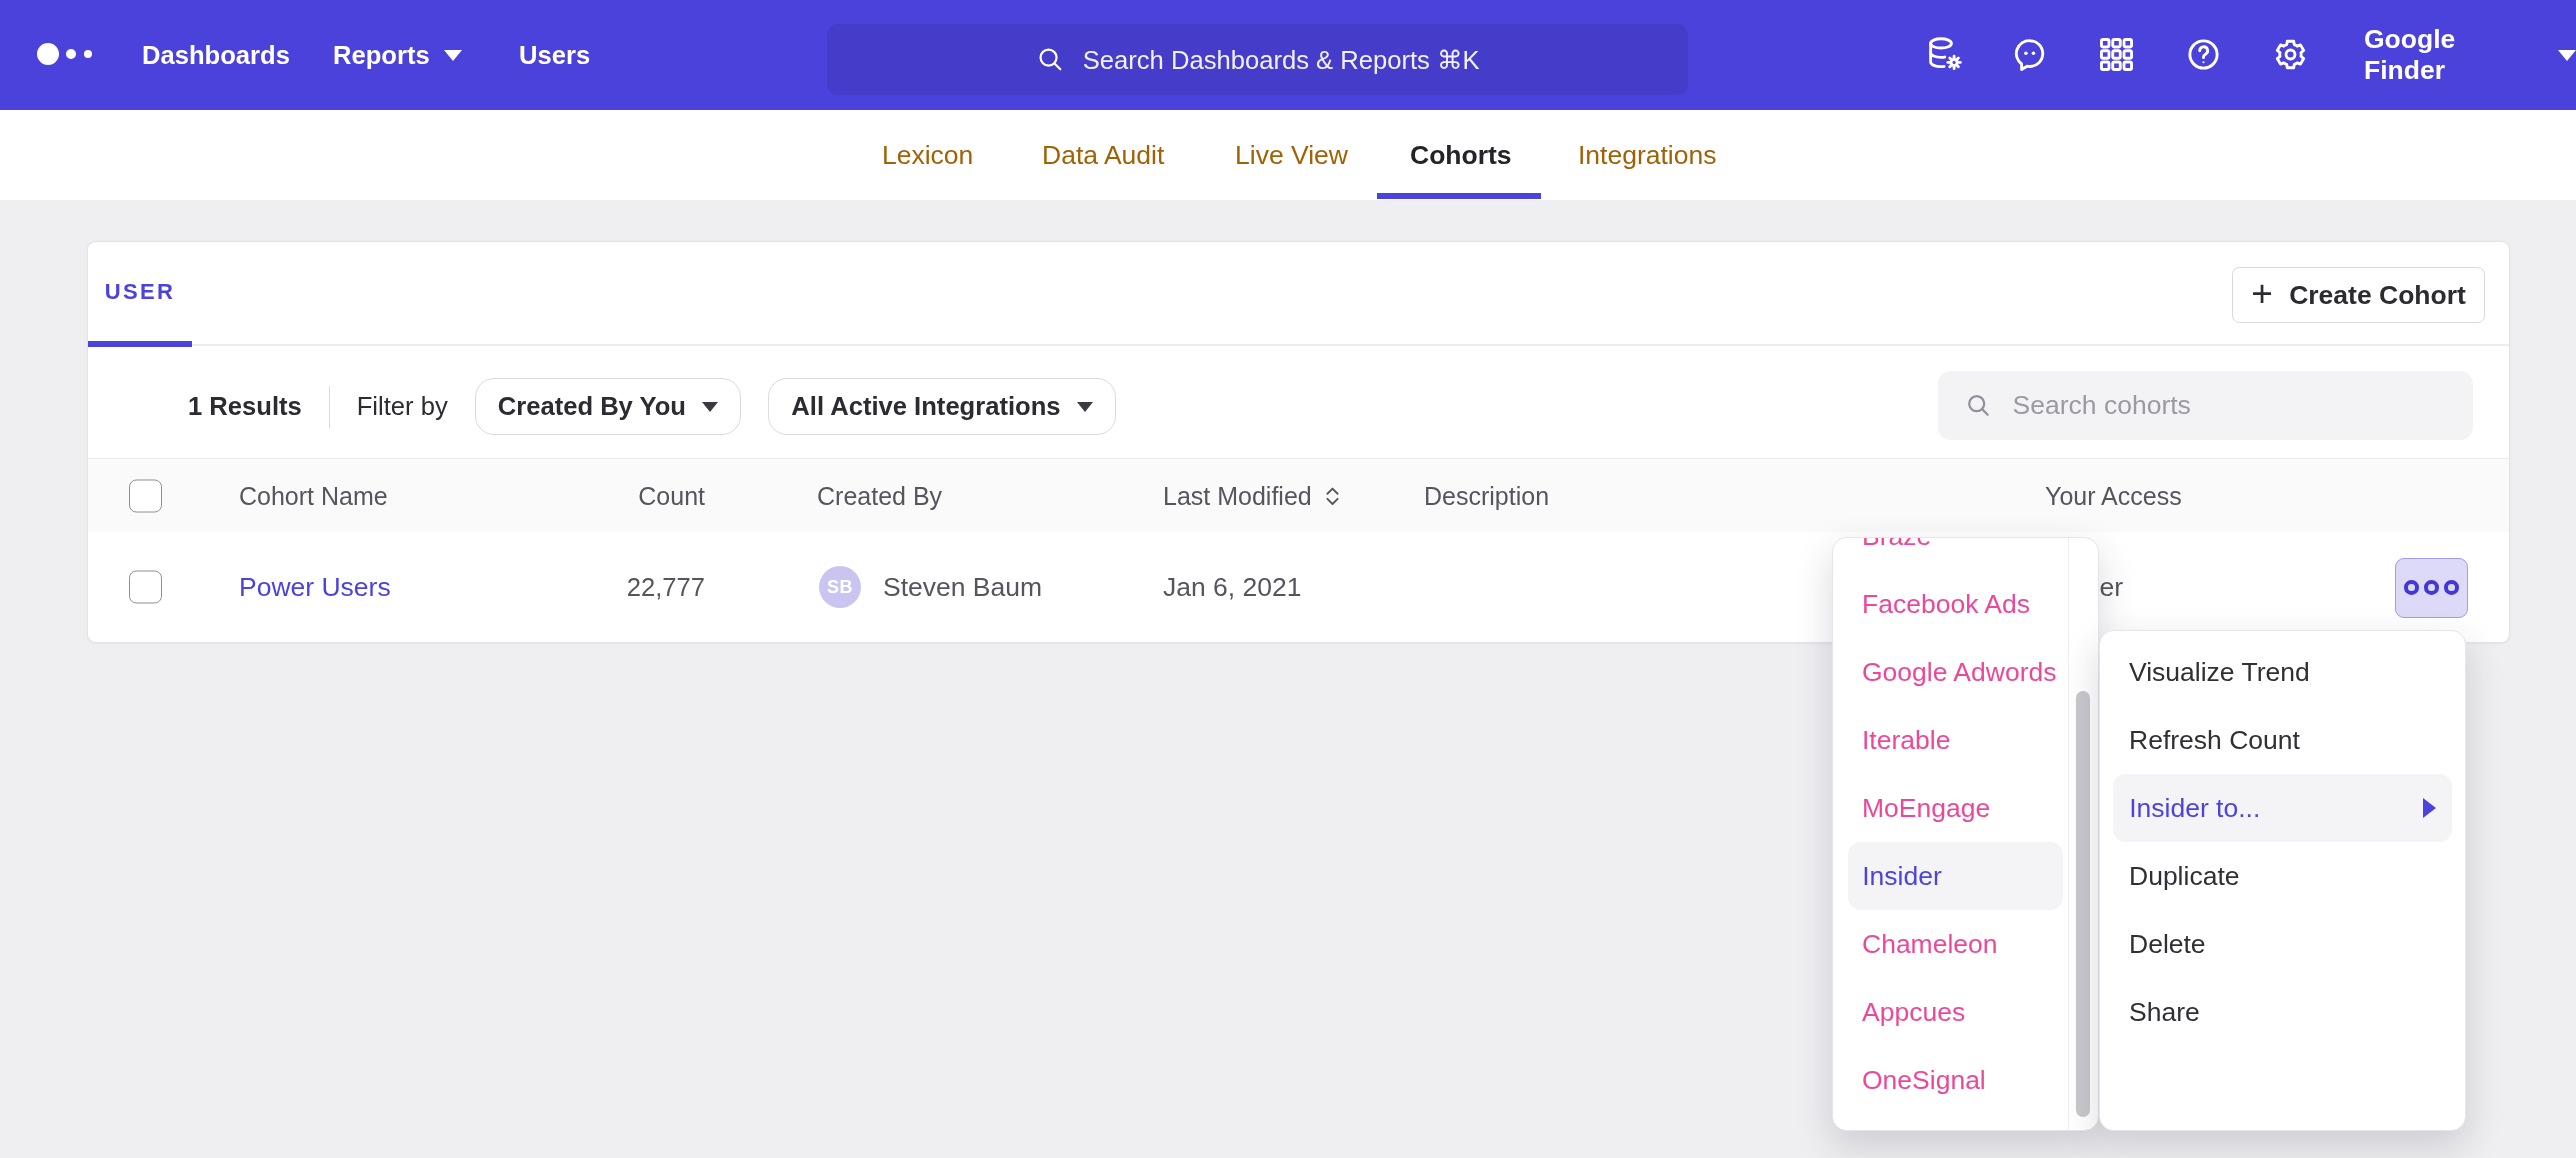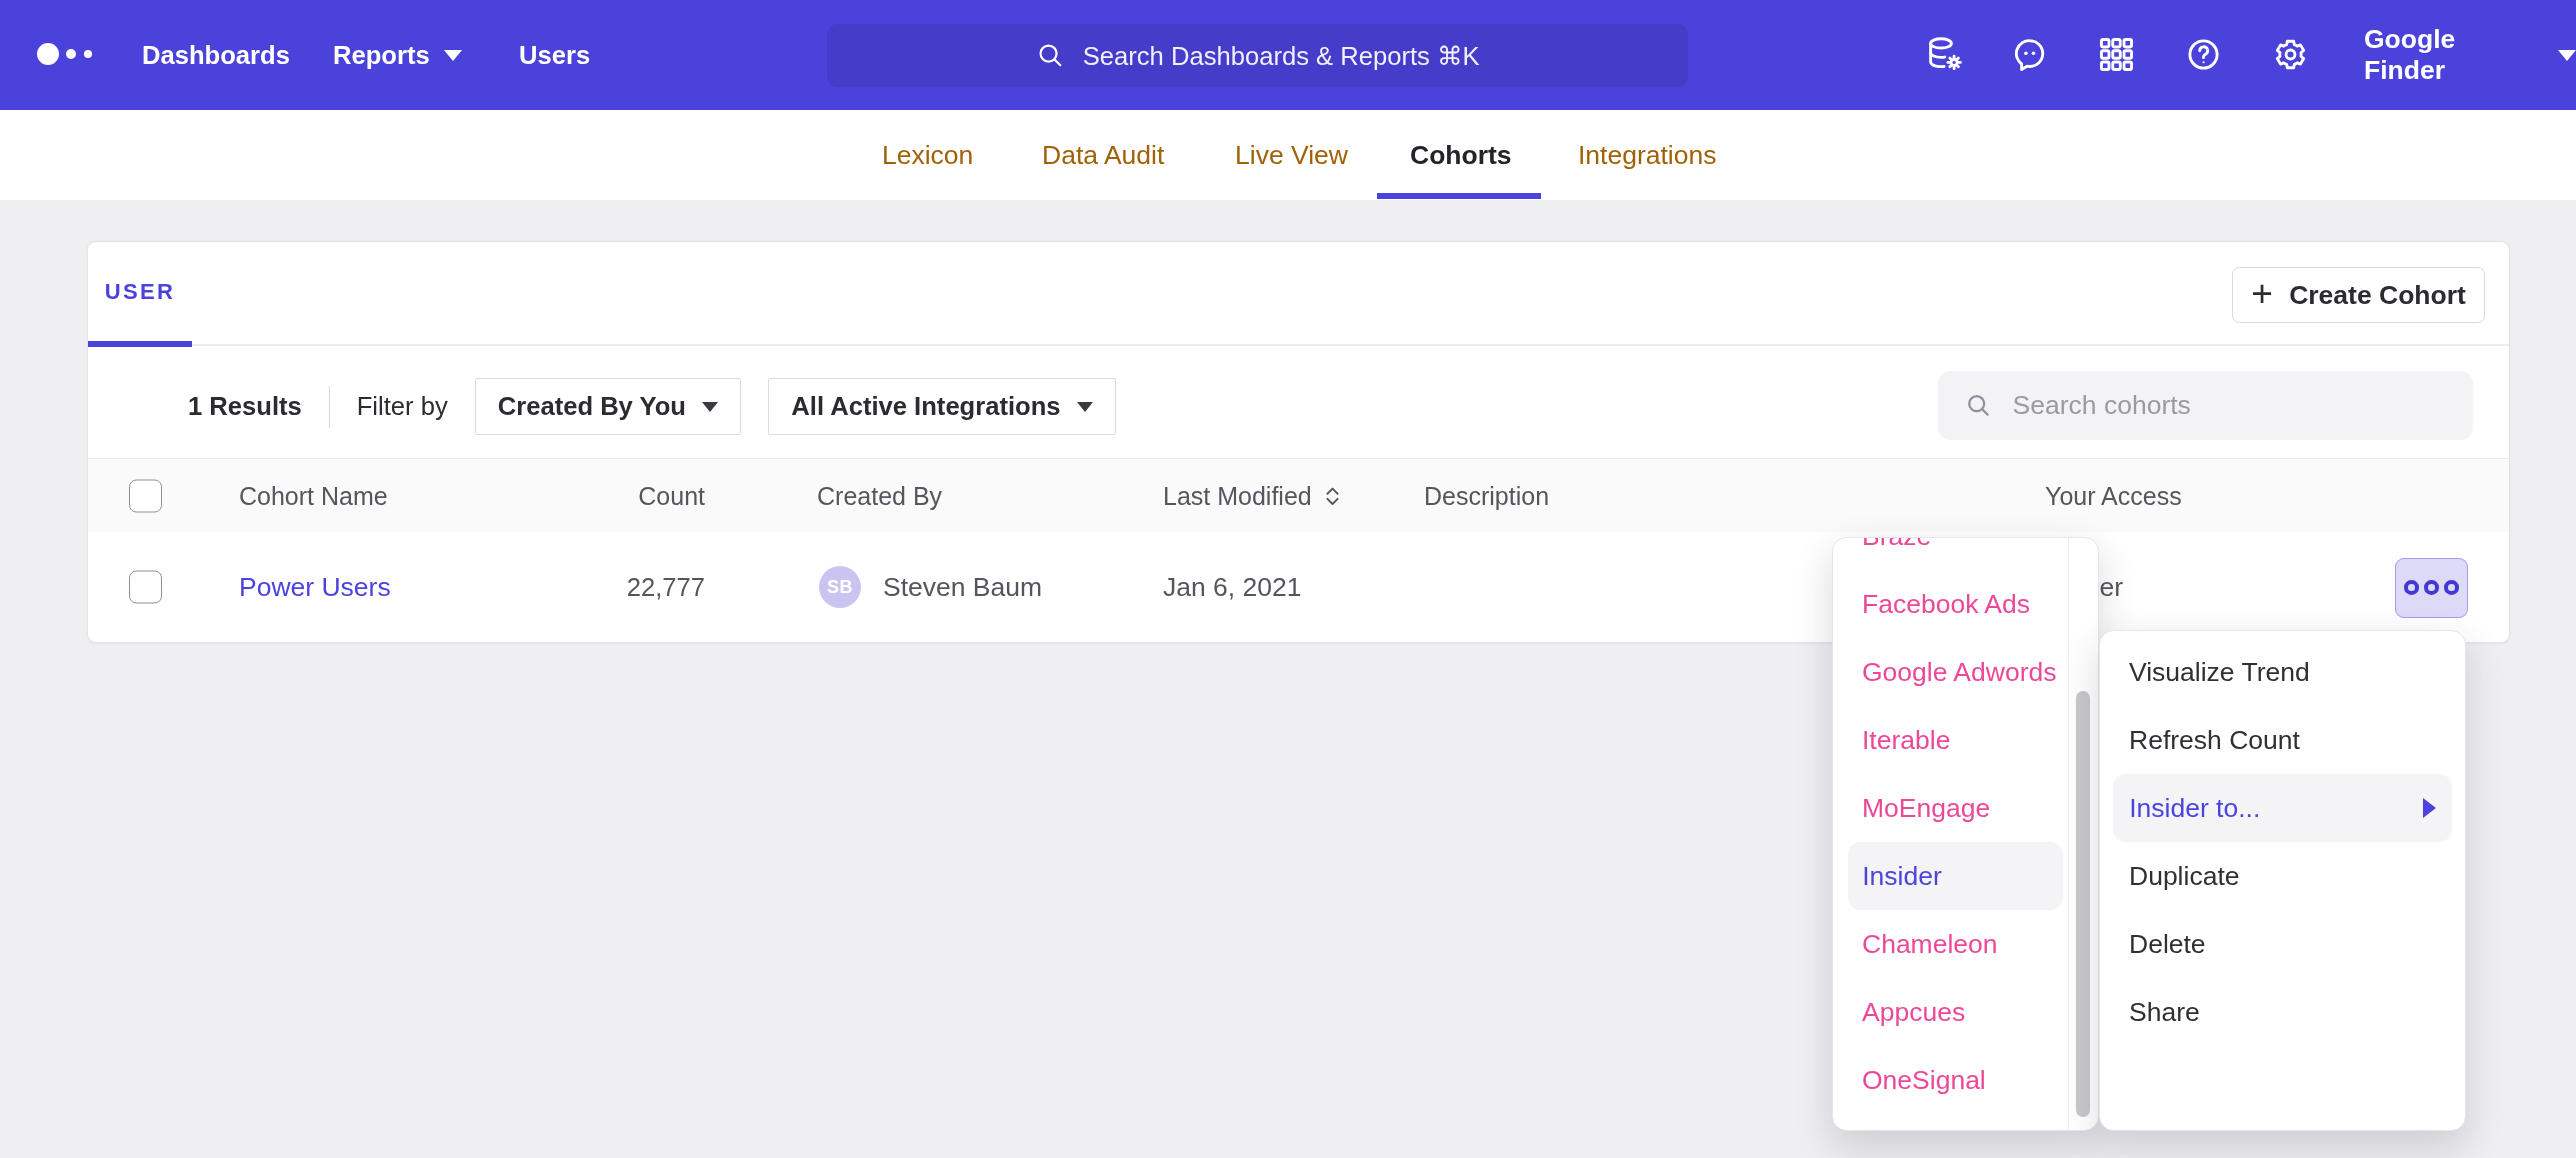--- a/index.html
+++ b/index.html
@@ -10,21 +10,21 @@
   .navbar{position:absolute;left:0;top:0;width:2576px;height:110px;background:#4B42DB;}
   .logo{position:absolute;left:37px;top:43px;display:flex;align-items:center;gap:7.3px;cursor:pointer;}
   .logo .d1{width:22px;height:22px;border-radius:50%;background:#fff;display:block;}
   .logo .d2{width:10px;height:10px;border-radius:50%;background:#fff;display:block;}
   .logo .d3{width:8.2px;height:8.2px;border-radius:50%;background:#fff;display:block;}
   .nav-link{position:absolute;top:0;height:110px;display:flex;align-items:center;gap:14.6px;
             color:#fff;font-size:25.6px;font-weight:700;cursor:pointer;text-decoration:none;}
   .nl-dashboards{left:142px}.nl-reports{left:333px}.nl-users{left:519px}
   .caret-w{width:0;height:0;border-left:9px solid transparent;border-right:9px solid transparent;
            border-top:11px solid #fff;display:block;}
-  .global-search{position:absolute;left:827px;top:24px;width:861px;height:63px;background:#453CC9;
+  .global-search{position:absolute;left:827px;top:24px;width:861px;height:71px;background:#453CC9;
                  border-radius:11px;display:flex;align-items:center;justify-content:center;gap:16.4px;
                  color:rgba(255,255,255,.93);font-size:25.6px;cursor:text;}
   .nav-icon{position:absolute;top:33px;width:43px;height:43px;cursor:pointer;}
   .ni-1{left:1924px}.ni-2{left:2008px}.ni-3{left:2095px}.ni-4{left:2182px}.ni-5{left:2269px}
   .workspace{position:absolute;left:2364px;top:0;height:110px;display:flex;align-items:center;gap:22px;
              color:#fff;font-size:26.5px;font-weight:700;cursor:pointer;}
 
   
   .tabsbar{position:absolute;left:0;top:110px;width:2576px;height:90px;background:#fff;}
   .tab{position:absolute;top:0;height:90px;display:flex;align-items:center;font-size:26.5px;
@@ -42,21 +42,21 @@
   .user-underline{position:absolute;left:0;top:99px;width:104px;height:6.4px;background:#4C43DF;}
   .create-btn{position:absolute;left:2144px;top:25px;width:253px;height:56px;background:#fff;
               border:1.8px solid #DADADE;border-radius:7.3px;display:flex;align-items:center;justify-content:center;
               gap:16.4px;font-size:26.5px;font-weight:600;color:#2B2B31;cursor:pointer;}
   .plus{font-size:37px;font-weight:300;line-height:1;margin-top:-3.7px;color:#2B2B31;}
 
   .filter-row{position:absolute;left:100px;top:128px;height:73px;display:flex;align-items:center;gap:27px;}
   .results{font-size:25.6px;font-weight:600;color:#2B2B31;}
   .vsep{width:0.9px;height:42px;background:#DBDBDF;}
   .filter-by{font-size:25.6px;font-weight:500;color:#2B2B31;}
-  .filter-btn{height:57px;border:1.8px solid #DBDBDF;border-radius:2px;background:#fff;display:flex;
+  .filter-btn{height:57px;border:1.8px solid #DBDBDF;border-radius:19px;background:#fff;display:flex;
               align-items:center;gap:16.4px;padding:0 22px;font-size:25.6px;font-weight:600;color:#2B2B31;cursor:pointer;}
   .caret-d{width:0;height:0;border-left:8.2px solid transparent;border-right:8.2px solid transparent;
            border-top:10px solid #3A3A40;display:block;}
   .search-cohorts{position:absolute;left:1850px;top:129px;width:535px;height:69px;border-radius:12.8px;
                   background:#F3F3F5;display:flex;align-items:center;gap:18px;padding-left:25.6px;box-sizing:border-box;}
   .search-cohorts input{border:none;outline:none;background:transparent;font-size:26.5px;color:#2B2B31;
                         font-family:"Liberation Sans",sans-serif;width:384px;}
   .search-cohorts input::placeholder{color:#9A9AA2;}
 
   

